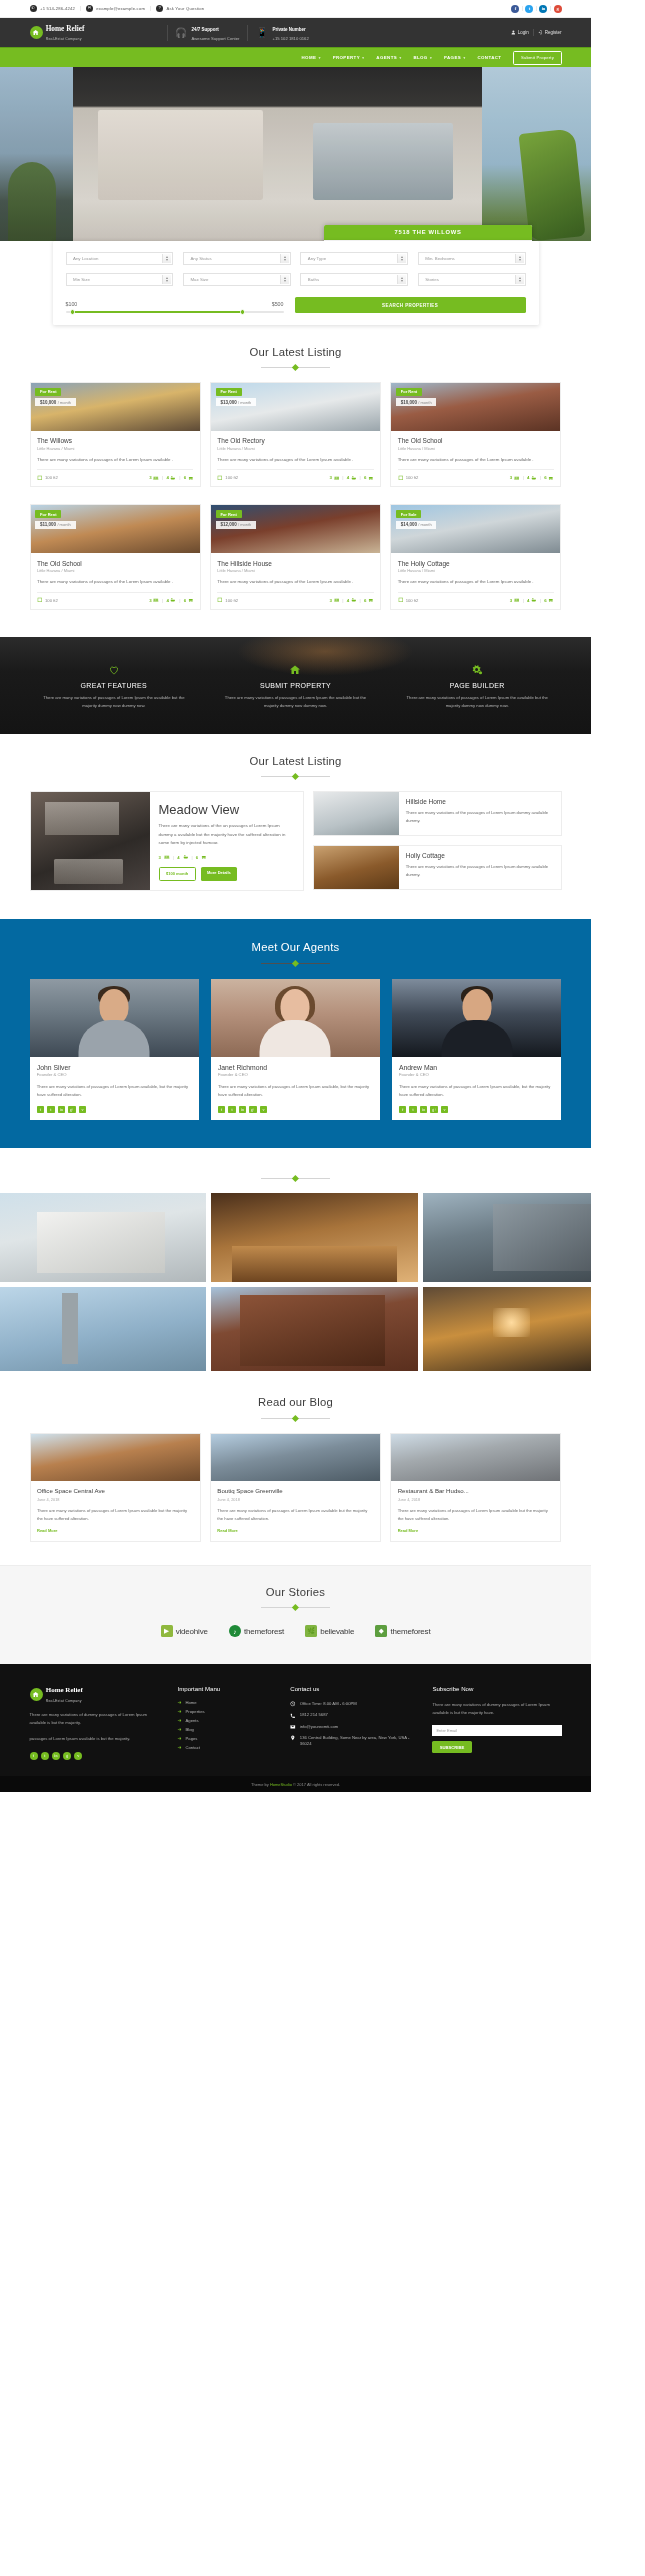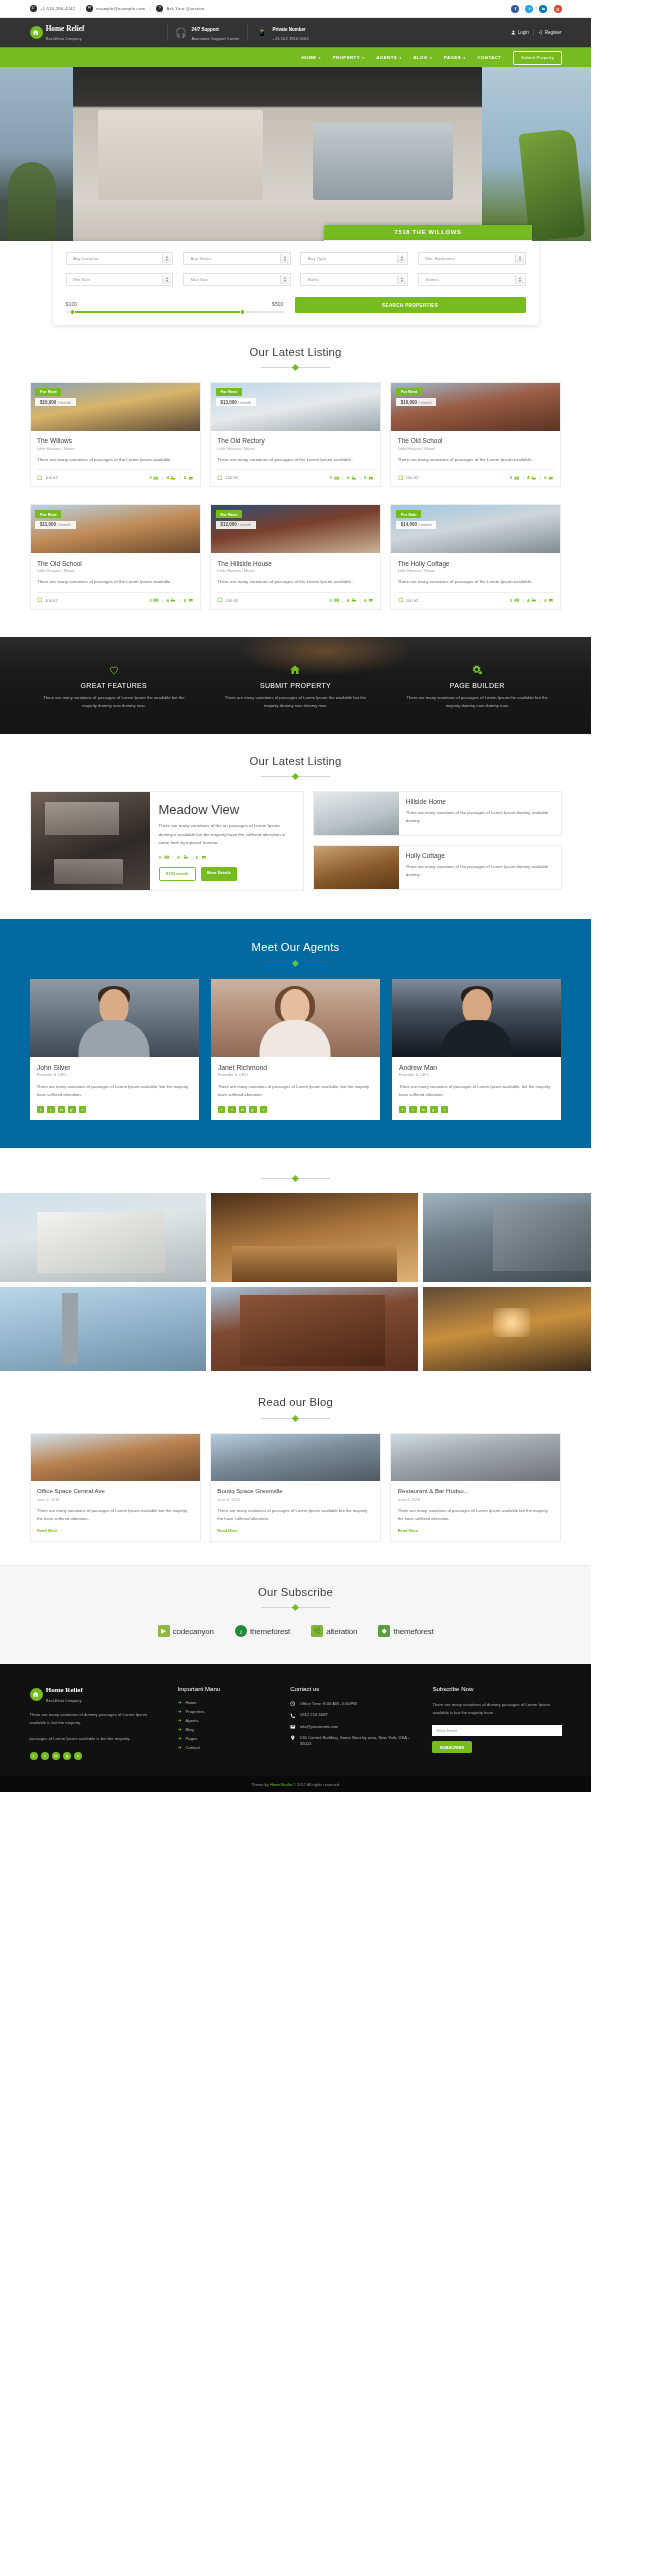--- a/index.html
+++ b/index.html
@@ -922,37 +922,37 @@
         </div>
         <div class="bcard">
           <div class="b-img b3"></div>
           <div class="b-body"><h3>Restaurant &amp; Bar Hudso...</h3><div class="date">June 4, 2018</div><p>There are many variations of passages of Lorem Ipsum available but the majority the have suffered alteration.</p><span class="b-more">Read More</span></div>
         </div>
       </div>
   </div>
 
   <div class="partners">
     <div class="sec-title" style="padding-top:1.6px">
-      <h2>Our Subscribe</h2>
+      <h2>Our Stories</h2>
       <div class="divider">
           <i></i>
         </div>
     </div>
     <div class="pt-row">
       <div class="pt">
         <span class="pt-mark" style="background:#8fb83e">▶</span>
-        <span class="pt-name">codecanyon</span>
+        <span class="pt-name">videohive</span>
       </div>
       <div class="pt">
         <span class="pt-mark" style="background:#1f8a37;border-radius:50%">♪</span>
         <span class="pt-name">themeforest</span>
       </div>
       <div class="pt">
         <span class="pt-mark" style="background:#81b441">🌿</span>
-        <span class="pt-name">alteration</span>
+        <span class="pt-name">believable</span>
       </div>
       <div class="pt">
         <span class="pt-mark" style="background:#5d9e3f">◆</span>
         <span class="pt-name">themeforest</span>
       </div>
     </div>
   </div>
 
   <div class="footer">
     <div class="container">

